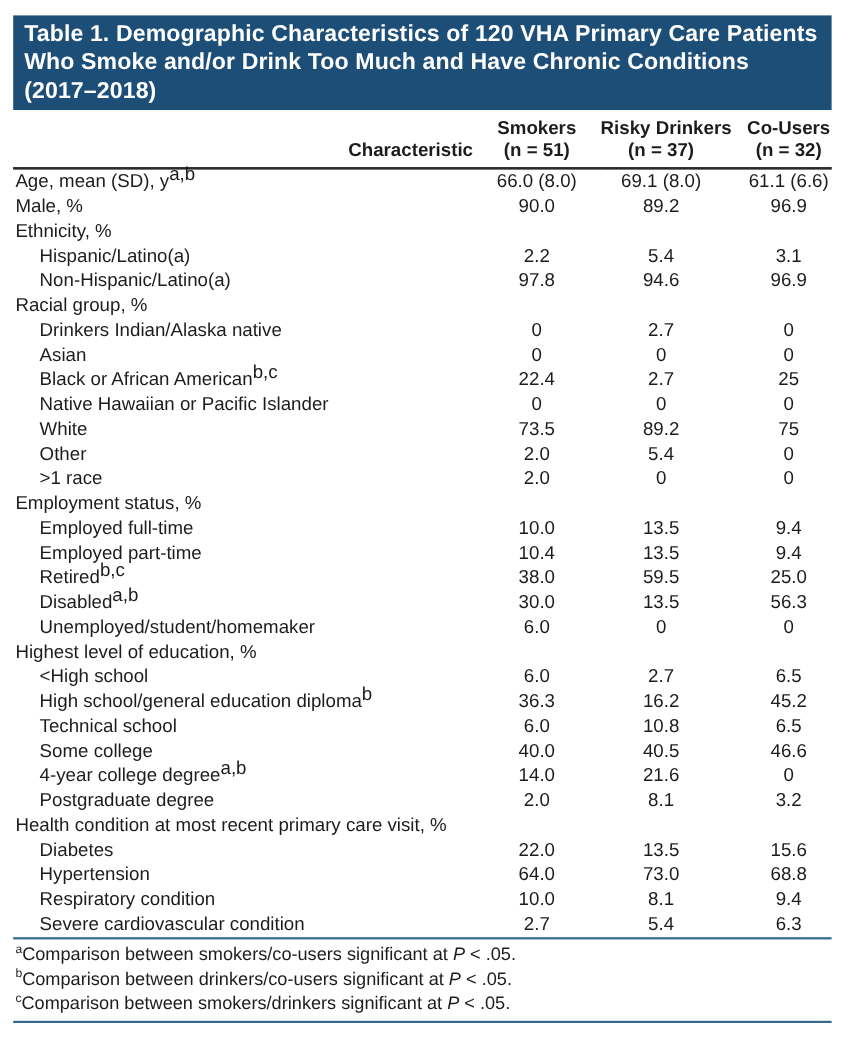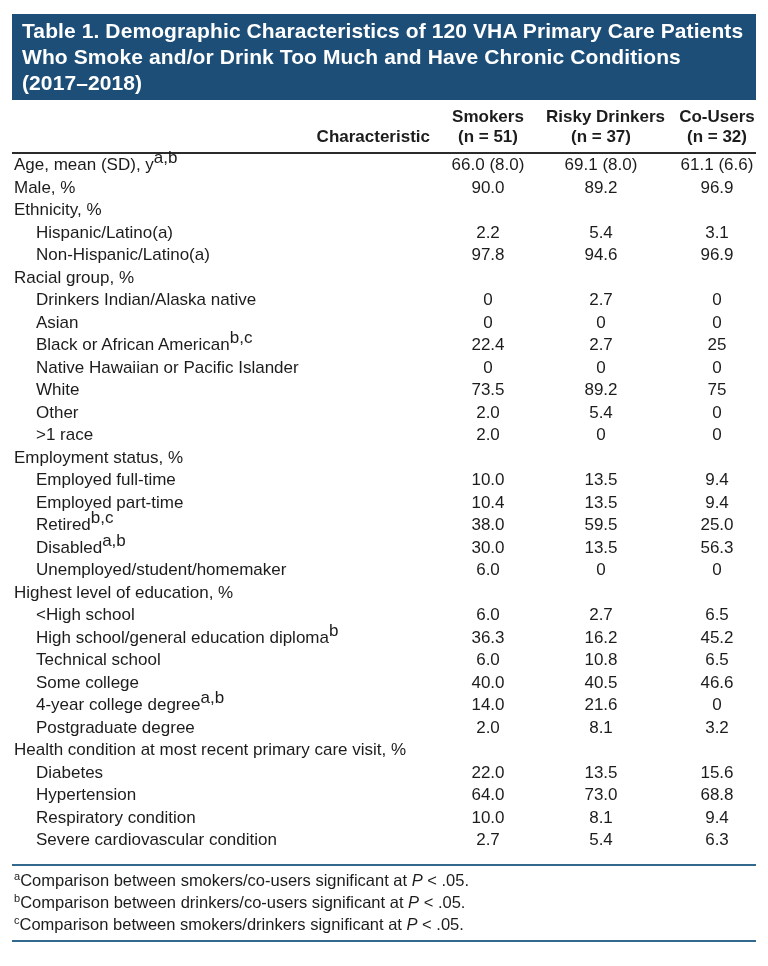--- a/index.html
+++ b/index.html
@@ -67,21 +67,21 @@
     font-size: 17px;
     line-height: 0;
     vertical-align: super;
     letter-spacing: 0;
   }
 
   .footnotes {
     width: 744px;
     border-top: 2px solid #34698e;
     border-bottom: 2px solid #34698e;
-    margin-top: 12px;
+    margin-top: 0;
     padding: 3px 0 5px 2px;
   }
   .fn {
     font-size: 16.5px;
     line-height: 22px;
     white-space: nowrap;
   }
   .fn sup { font-size: 11px; }
   .fn i { font-style: italic; }
 </style>

